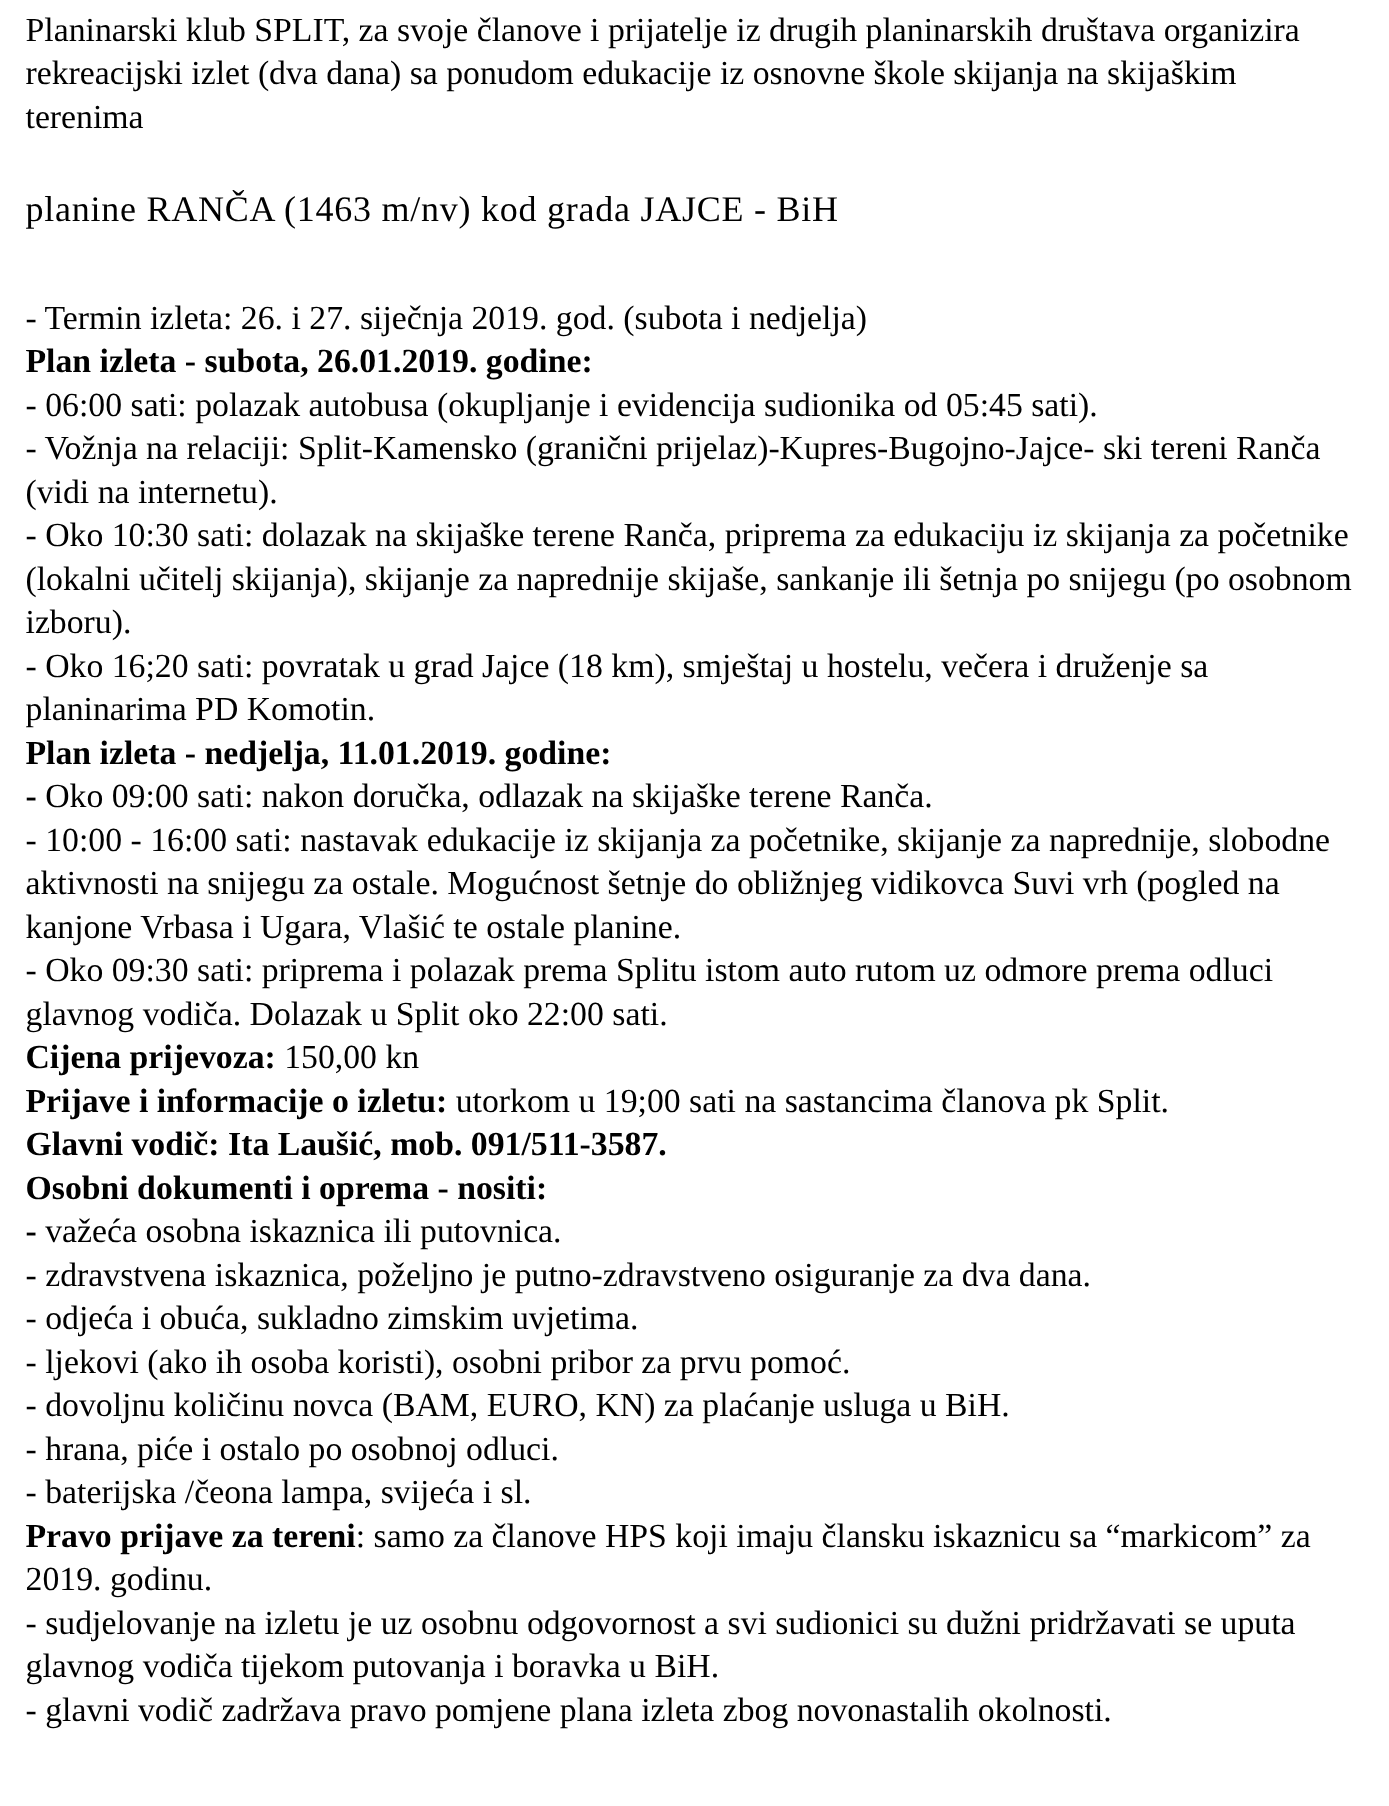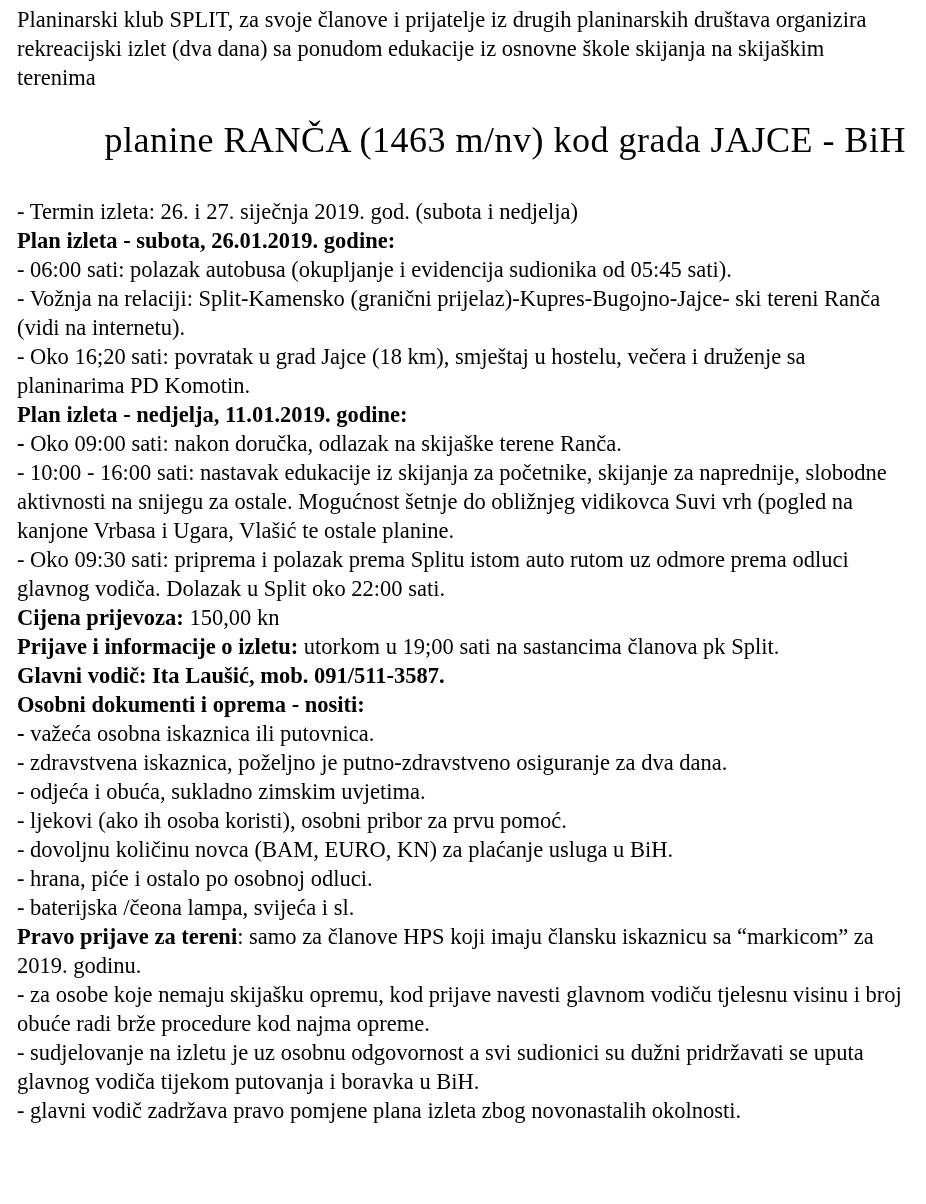--- a/index.html
+++ b/index.html
@@ -25,53 +25,53 @@
     -webkit-font-smoothing: antialiased;
   }
   .para {
     margin: 0;
     padding: 0;
     font-weight: normal;
   }
   .doc-title {
     margin: 28px 0 37px 0;
     padding: 0;
-    font-size: 36px;
+    font-size: 24px;
     line-height: 40px;
     font-weight: normal;
-    text-align: right;
+    text-align: left;
     letter-spacing: 0.5px;
   }
   .b { font-weight: bold; margin-top: 24px; }
 </style>
 </head>
 <body>
 
 <div class="page">
   <p class="para">Planinarski klub SPLIT, za svoje članove i prijatelje iz drugih planinarskih društava organizira rekreacijski izlet (dva dana) sa ponudom edukacije iz osnovne škole skijanja na skijaškim terenima</p>
   <h1 class="doc-title">planine RANČA (1463 m/nv) kod grada JAJCE - BiH</h1>
   <div>
       <p class="para"><span>- Termin izleta: 26. i 27. siječnja 2019. god. (subota i nedjelja)</span></p>
       <p class="para"><span class="b">Plan izleta - subota, 26.01.2019. godine:</span></p>
       <p class="para"><span>- 06:00 sati: polazak autobusa (okupljanje i evidencija sudionika od 05:45 sati).</span></p>
       <p class="para"><span>- Vožnja na relaciji: Split-Kamensko (granični prijelaz)-Kupres-Bugojno-Jajce- ski tereni Ranča (vidi na internetu).</span></p>
+      <p class="para"><span>- Oko 10:30 sati: dolazak na skijaške terene Ranča, priprema za edukaciju iz skijanja za početnike (lokalni učitelj skijanja), skijanje za naprednije skijaše, sankanje ili šetnja po snijegu (po osobnom izboru).</span></p>
       <p class="para"><span>- Oko 16;20 sati: povratak u grad Jajce (18 km), smještaj u hostelu, večera i druženje sa planinarima PD Komotin.</span></p>
       <p class="para"><span class="b">Plan izleta - nedjelja, 11.01.2019. godine:</span></p>
       <p class="para"><span class="b">- </span><span>Oko 09:00 sati: nakon doručka, odlazak na skijaške terene Ranča.</span></p>
       <p class="para"><span>- 10:00 - 16:00 sati: nastavak edukacije iz skijanja za početnike, skijanje za naprednije, slobodne aktivnosti na snijegu za ostale. Mogućnost šetnje do obližnjeg vidikovca Suvi vrh (pogled na kanjone Vrbasa i Ugara, Vlašić te ostale planine.</span></p>
       <p class="para"><span>- Oko 09:30 sati: priprema i polazak prema Splitu istom auto rutom uz odmore prema odluci glavnog vodiča. Dolazak u Split oko 22:00 sati.</span></p>
       <p class="para"><span class="b">Cijena prijevoza:</span><span> 150,00 kn</span></p>
       <p class="para"><span class="b">Prijave i informacije o izletu:</span><span> utorkom u 19;00 sati na sastancima članova pk Split.</span></p>
       <p class="para"><span class="b">Glavni vodič: Ita Laušić, mob. 091/511-3587.</span></p>
       <p class="para"><span class="b">Osobni dokumenti i oprema - nositi:</span></p>
       <p class="para"><span class="b">- </span><span>važeća osobna iskaznica ili putovnica.</span></p>
       <p class="para"><span>- zdravstvena iskaznica, poželjno je putno-zdravstveno osiguranje za dva dana.</span></p>
       <p class="para"><span>- odjeća i obuća, sukladno zimskim uvjetima.</span></p>
       <p class="para"><span>- ljekovi (ako ih osoba koristi), osobni pribor za prvu pomoć.</span></p>
       <p class="para"><span>- dovoljnu količinu novca (BAM, EURO, KN) za plaćanje usluga u BiH.</span></p>
       <p class="para"><span>- hrana, piće i ostalo po osobnoj odluci.</span></p>
       <p class="para"><span>- baterijska /čeona lampa, svijeća i sl.</span></p>
       <p class="para"><span class="b">Pravo prijave za tereni</span><span>: samo za članove HPS koji imaju člansku iskaznicu sa “markicom” za 2019. godinu.</span></p>
-      <p class="para"><span>- za osobe koje nemaju skijašku opremu, kod prijave navesti glavnom vodiču tjelesnu visinu i broj obuće radi brže procedure kod najma opreme.</span></p>
       <p class="para"><span>- sudjelovanje na izletu je uz osobnu odgovornost a svi sudionici su dužni pridržavati se uputa glavnog vodiča tijekom putovanja i boravka u BiH.</span></p>
       <p class="para"><span>- glavni vodič zadržava pravo pomjene plana izleta zbog novonastalih okolnosti.</span></p>
     </div>
 </div>
 
 </body></html>

